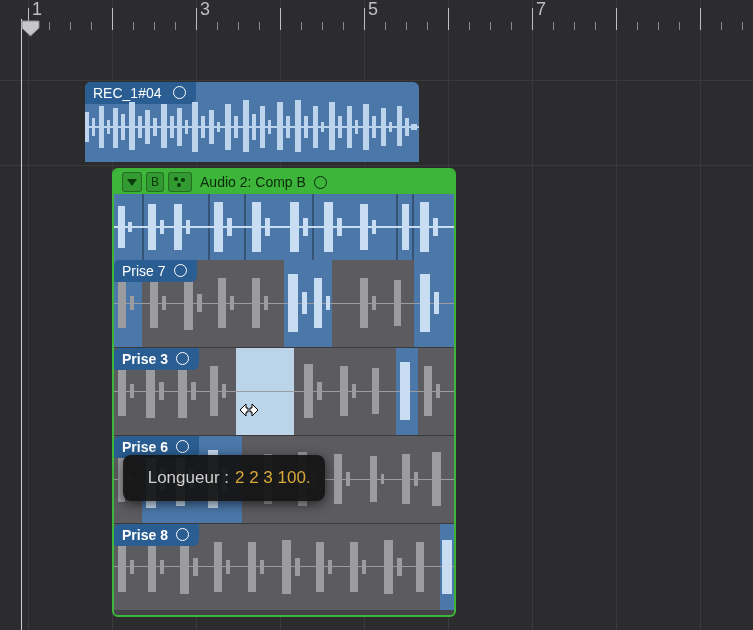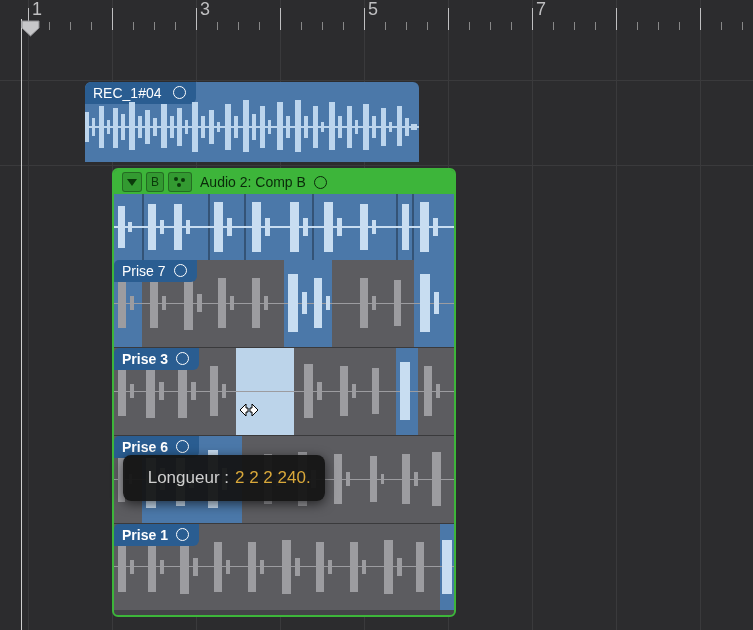--- a/index.html
+++ b/index.html
@@ -335,21 +335,21 @@
           <rect x="62" y="16" width="9" height="54"></rect>
             <rect x="75" y="34" width="5" height="18"></rect>
           <rect x="94" y="14" width="10" height="58"></rect>
             <rect x="108" y="32" width="5" height="22"></rect>
         </g>
       </svg>
     </div>
 
     <div class="take-row" style="height:86px">
       <div class="sel" style="left:326px;width:14px;"></div>
-      <div class="take-tag"><span>Prise 1</span><span class="loop"></span></div>
+      <div class="take-tag"><span>Prise 8</span><span class="loop"></span></div>
       <svg class="wave" viewBox="0 0 340 86" preserveAspectRatio="none" style="top:0;height:86px;">
         <g fill="#9c9ca0">
           <rect x="0" y="42" width="340" height="1"></rect>
           <rect x="4" y="18" width="8" height="50"></rect>
             <rect x="16" y="36" width="4" height="14"></rect>
           <rect x="34" y="18" width="8" height="50"></rect>
             <rect x="46" y="36" width="4" height="14"></rect>
           <rect x="66" y="16" width="9" height="54"></rect>
             <rect x="79" y="34" width="5" height="18"></rect>
           <rect x="100" y="18" width="8" height="50"></rect>
@@ -376,16 +376,16 @@
   <div class="dragcur" style="left:229px;top:398px;">
     <svg width="40" height="24" viewBox="0 0 40 24">
       <g fill="#fff" stroke="#000" stroke-width="1">
         <path d="M11 12 L17 6 V10 H19 V14 H17 V18 Z"></path>
         <path d="M29 12 L23 6 V10 H21 V14 H23 V18 Z"></path>
       </g>
     </svg>
   </div>
 
   <div class="tooltip" style="left:123px;top:455px;">
-    <div><span class="lab">Longueur :</span><span class="val">2 2 2 240.</span></div>
+    <div><span class="lab">Longueur :</span><span class="val">2 2 3 100.</span></div>
   </div>
 
 </div>
 
 </body></html>

